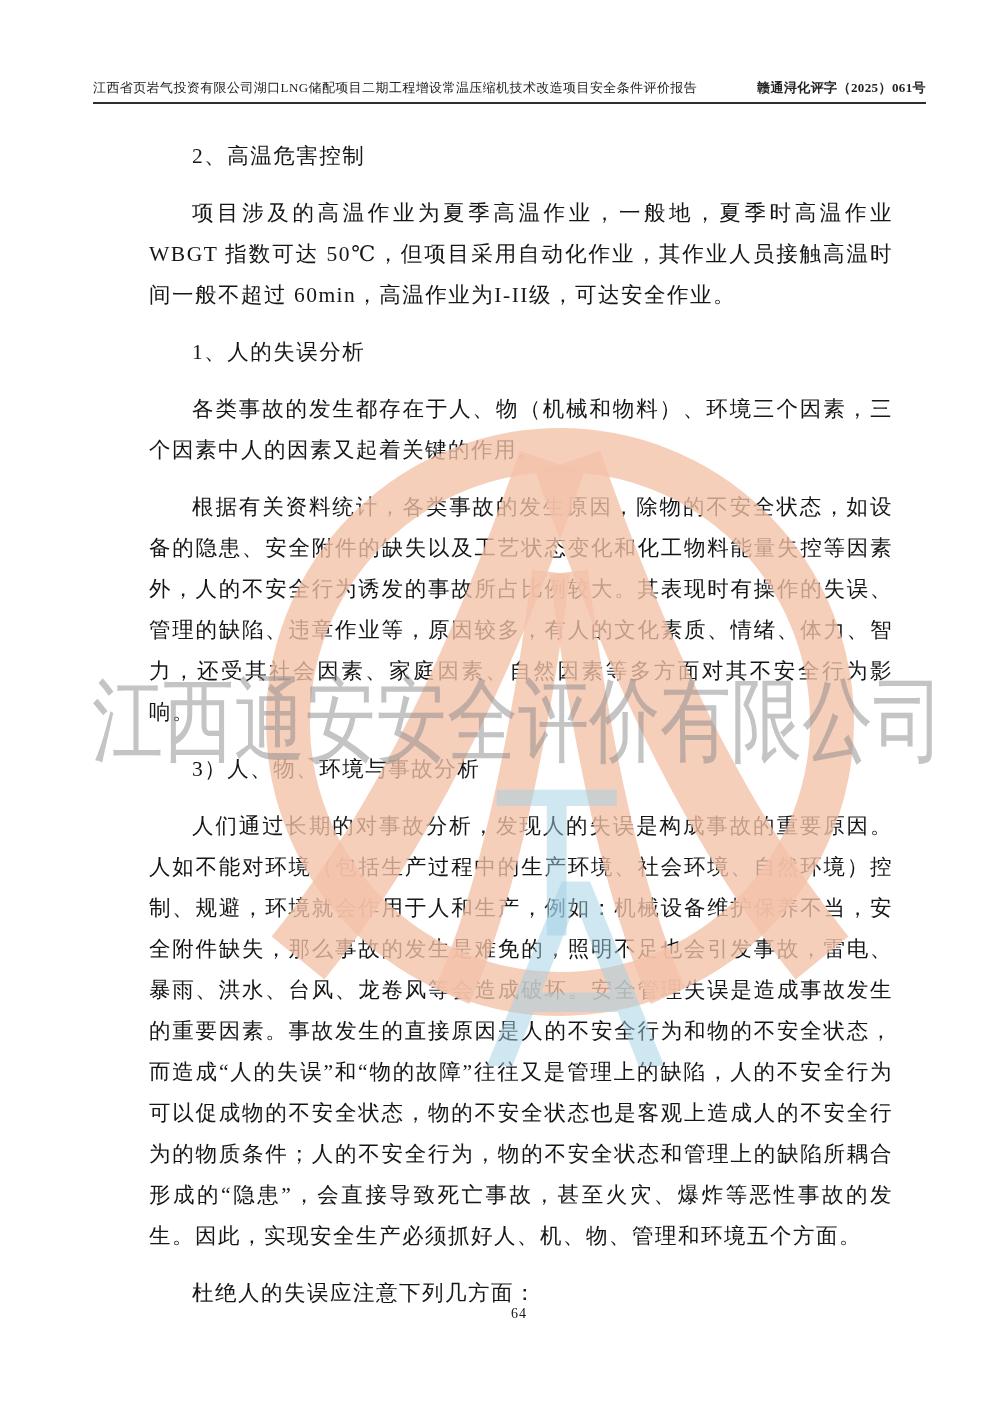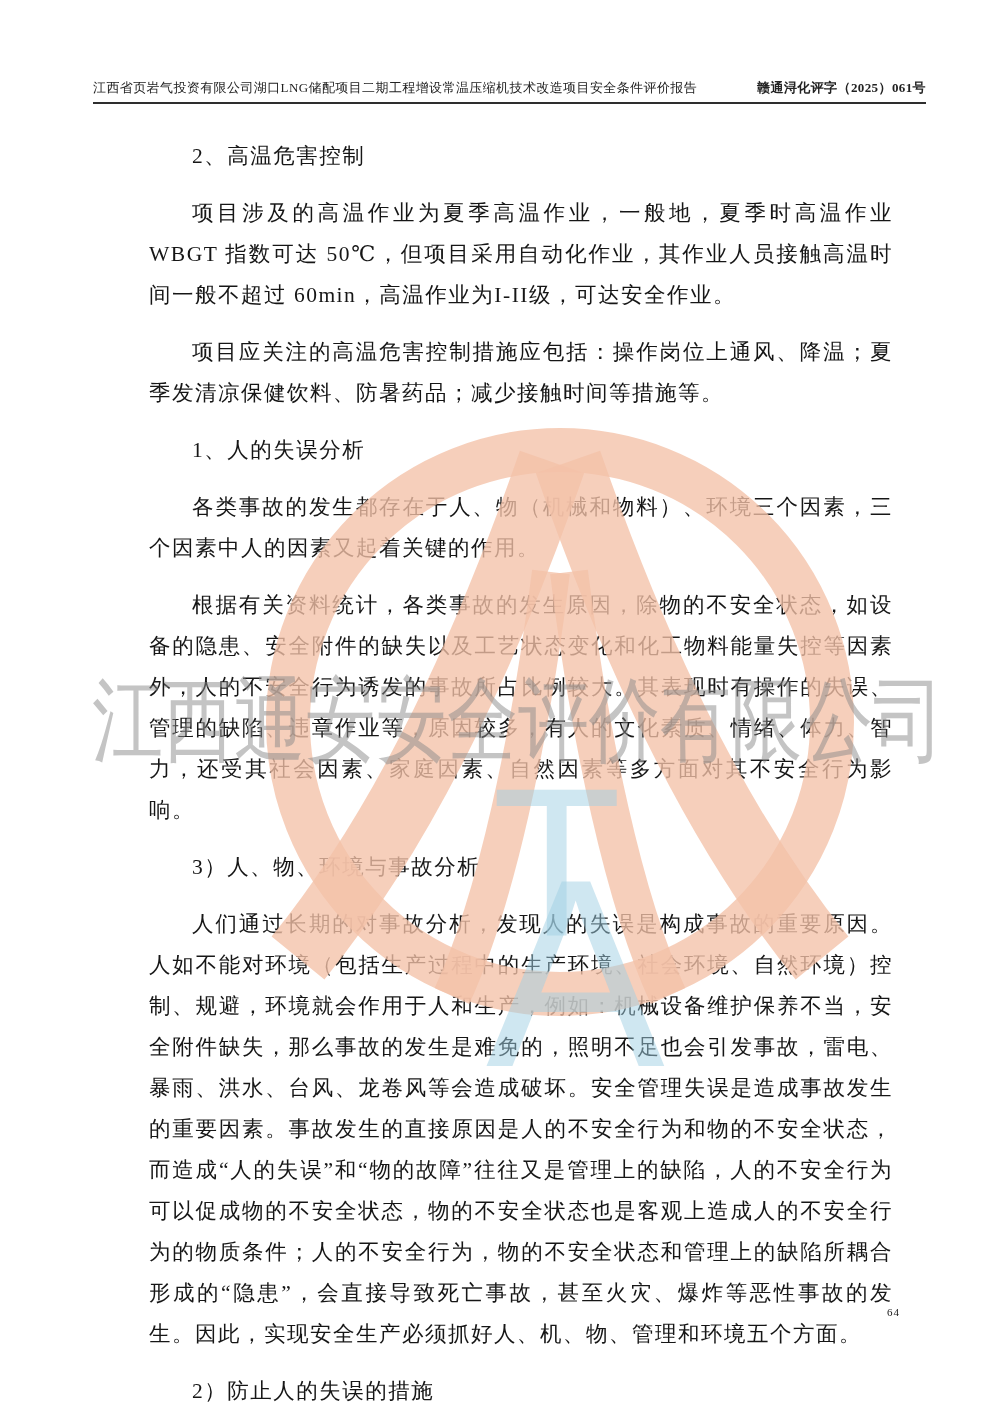--- a/index.html
+++ b/index.html
@@ -46,24 +46,24 @@
   .sec-heading {
     font-size: 23px;
     font-weight: bold;
     line-height: 41px;
     letter-spacing: 2px;
     text-align: left;
   }
   .footer {
     position: absolute;
     top: 1306px;
-    left: 124px;
+    left: 131px;
     width: 776px;
-    text-align: right;
-    font-size: 11px;
+    text-align: center;
+    font-size: 14px;
     letter-spacing: 1px;
     z-index: 1;
   }
   .watermark {
     position: absolute;
     inset: 0;
     z-index: 3;
     pointer-events: none;
   }
 </style>
@@ -73,27 +73,25 @@
 <div class="page">
 
   <div class="header">
     <span class="title">江西省页岩气投资有限公司湖口LNG储配项目二期工程增设常温压缩机技术改造项目安全条件评价报告</span>
     <span class="doc-no">赣通浔化评字（2025）061号</span>
   </div>
 
   <main class="body-text">
     <p class="indent">2、高温危害控制</p>
     <p class="indent">项目涉及的高温作业为夏季高温作业，一般地，夏季时高温作业 WBGT 指数可达 50℃，但项目采用自动化作业，其作业人员接触高温时间一般不超过 60min，高温作业为I-II级，可达安全作业。</p>
-    <p class="indent">项目应关注的高温危害控制措施应包括：操作岗位上通风、降温；夏季发清凉保健饮料、防暑药品；减少接触时间等措施等。</p>
     <p class="indent">1、人的失误分析</p>
     <p class="indent">各类事故的发生都存在于人、物（机械和物料）、环境三个因素，三个因素中人的因素又起着关键的作用。</p>
     <p class="indent">根据有关资料统计，各类事故的发生原因，除物的不安全状态，如设备的隐患、安全附件的缺失以及工艺状态变化和化工物料能量失控等因素外，人的不安全行为诱发的事故所占比例较大。其表现时有操作的失误、管理的缺陷、违章作业等，原因较多，有人的文化素质、情绪、体力、智力，还受其社会因素、家庭因素、自然因素等多方面对其不安全行为影响。</p>
     <p class="indent">3）人、物、环境与事故分析</p>
     <p class="indent">人们通过长期的对事故分析，发现人的失误是构成事故的重要原因。人如不能对环境（包括生产过程中的生产环境、社会环境、自然环境）控制、规避，环境就会作用于人和生产，例如：机械设备维护保养不当，安全附件缺失，那么事故的发生是难免的，照明不足也会引发事故，雷电、暴雨、洪水、台风、龙卷风等会造成破坏。安全管理失误是造成事故发生的重要因素。事故发生的直接原因是人的不安全行为和物的不安全状态，而造成“人的失误”和“物的故障”往往又是管理上的缺陷，人的不安全行为可以促成物的不安全状态，物的不安全状态也是客观上造成人的不安全行为的物质条件；人的不安全行为，物的不安全状态和管理上的缺陷所耦合形成的“隐患”，会直接导致死亡事故，甚至火灾、爆炸等恶性事故的发生。因此，实现安全生产必须抓好人、机、物、管理和环境五个方面。</p>
-    <p class="indent">2）防止人的失误的措施</p>
     <p class="indent">杜绝人的失误应注意下列几方面：</p>
   </main>
 
   <div class="footer">64</div>
 
   <svg class="watermark" viewBox="0 0 1000 1414" width="1000" height="1414" xmlns="http://www.w3.org/2000/svg">
 
     <g fill="none" stroke-opacity="0.78" stroke="#f3c2a8">
       <circle cx="560" cy="722" r="272" stroke-width="44"></circle>
       <path d="M 552 462 C 490 640 410 820 298 958" stroke-width="68"></path>

